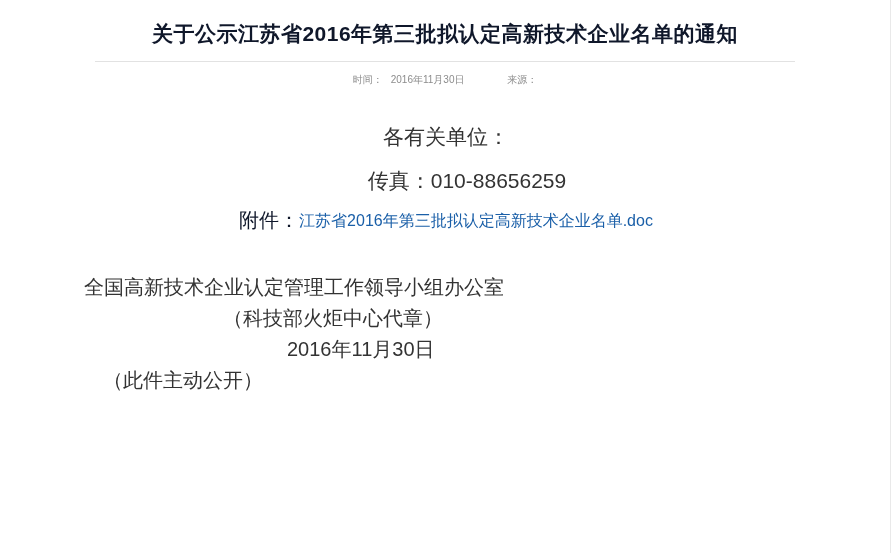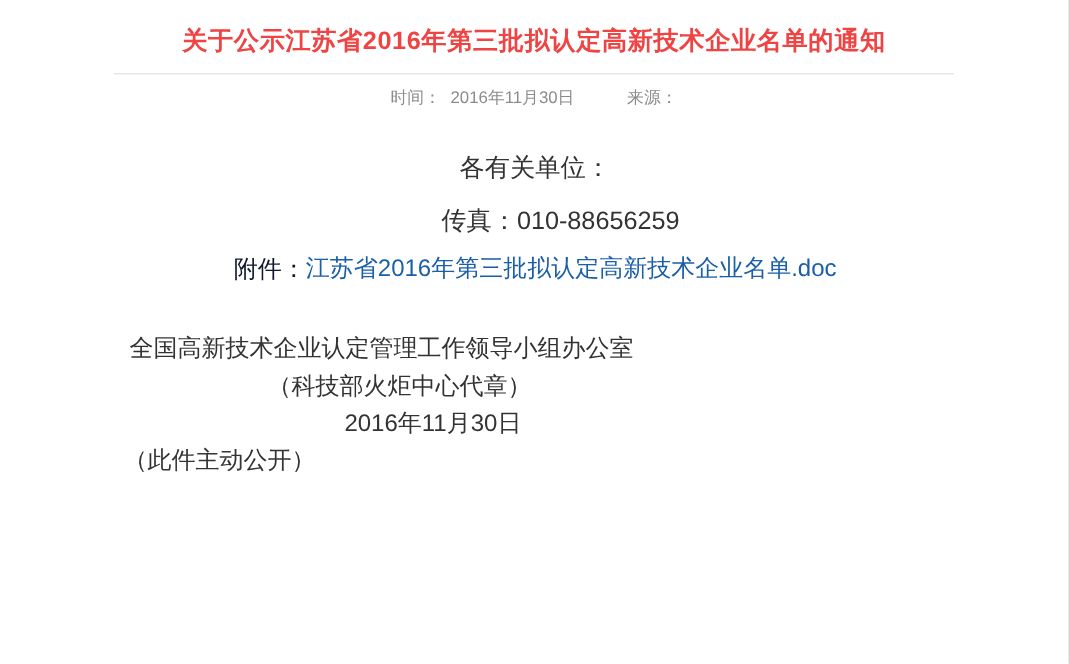--- a/index.html
+++ b/index.html
@@ -14,29 +14,29 @@
     height: 553px;
     background: #fff;
     border-right: 1px solid #e9e9e9;
     overflow: hidden;
   }
   .title {
     padding-top: 20px;
     text-align: center;
     font-size: 21px;
     font-weight: bold;
-    color: #ef4444;
+    color: #0f172a;
     letter-spacing: 0.5px;
   }
   .meta-bar {
     margin: 13px 95px 2px 95px;
     border-top: 1px solid #e2e2e2;
     text-align: center;
     padding-top: 11px;
-    font-size: 14px;
+    font-size: 10px;
     color: #8c8c8c;
   }
   .meta-bar .meta-time-value { margin-left: 8px; }
   .meta-bar .meta-source { margin-left: 40px; }
   .body {
     padding: 0 78px 0 80px;
     font-size: 21px;
     line-height: 44px;
     color: #333;
     text-align: center;
@@ -44,32 +44,32 @@
   .salutation { margin-top: 28px; }
   .para { text-indent: 2em; }
   .fax { text-indent: 2em; }
   .attachment {
     margin-top: 2px;
     font-size: 20px;
     line-height: 30px;
   }
   .att-label { color: #0f172a; }
   .att-link {
-    font-size: 20px;
+    font-size: 16px;
     color: #1a5fa8;
     text-decoration: none;
     vertical-align: 1px;
   }
   .footer {
     margin-top: 36px;
     font-size: 20px;
     line-height: 31px;
     color: #333;
   }
-  .footer .org { margin-left: 108px; }
+  .footer .org { margin-left: 84px; }
   .footer .seal-note { margin-left: 223px; }
   .footer .date { margin-left: 287px; }
   .footer .disclosure { margin-left: 103px; }
 </style>
 </head>
 <body>
 
 <div class="page">
 
   <h1 class="title">关于公示江苏省2016年第三批拟认定高新技术企业名单的通知</h1>

